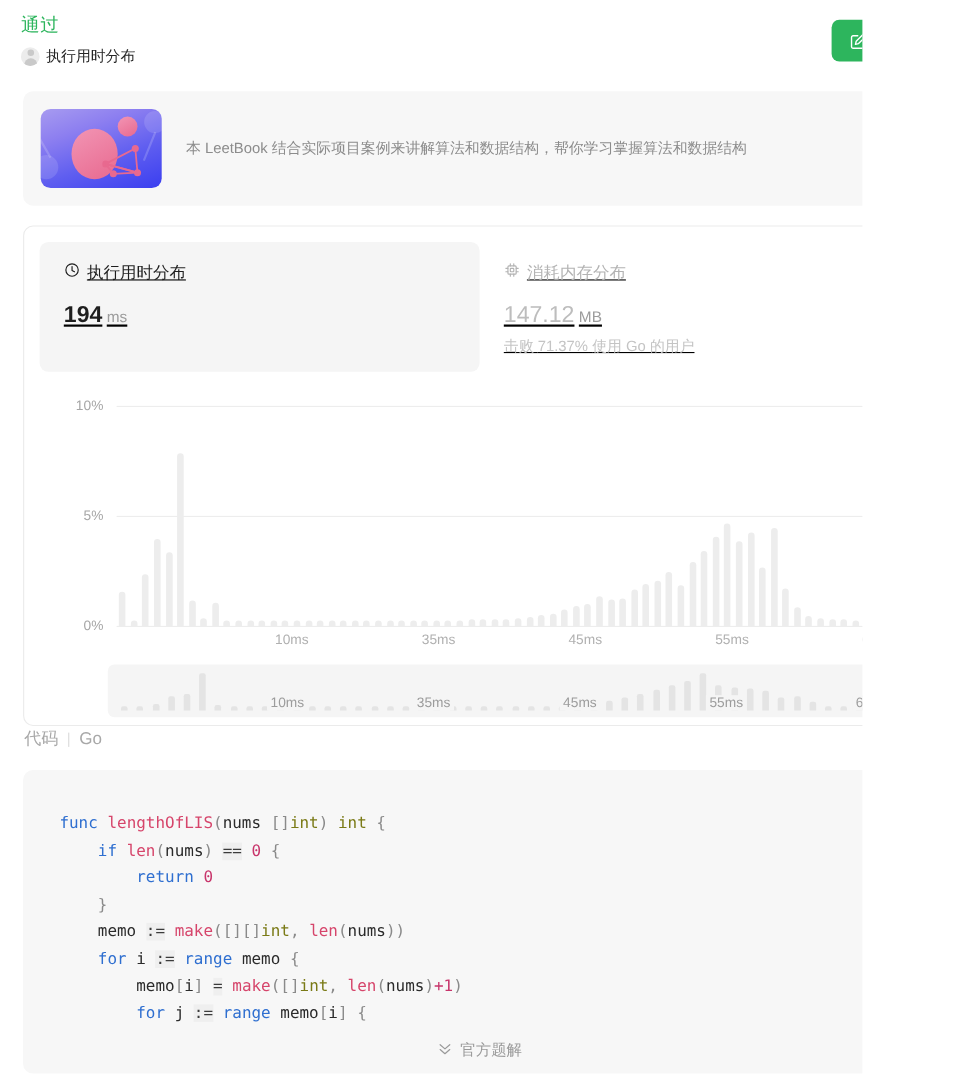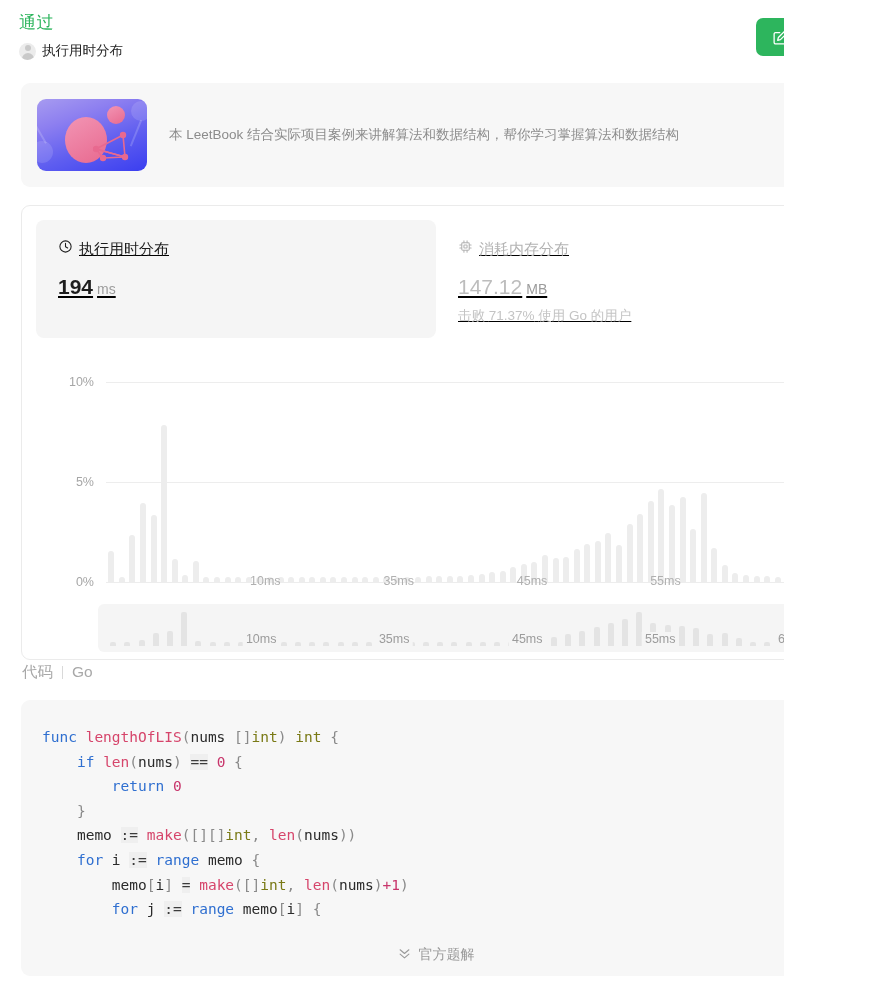--- a/index.html
+++ b/index.html
@@ -236,21 +236,21 @@
 
   
   .chart-wrap {
     position: absolute;
     left: 0; top: 150px;
     width: 829px; height: 303px;
   }
   .chart-plot {
     position: absolute;
     left: 84px; top: 13px;
-    width: 741px; height: 200px; margin-top: 13px;
+    width: 741px; height: 200px;
   }
   .gridline {
     position: absolute;
     left: 0;
     width: 100%;
     height: 1px;
     background: #ededed;
   }
   .ylabel {
     position: absolute;
@@ -389,21 +389,21 @@
   }
   .code-box {
     position: absolute;
     left: 21px; top: 700px;
     width: 829px; height: 276px;
     background: #f7f7f7;
     border-radius: 9px;
     overflow: hidden;
   }
   pre.code {
-    margin: 0;
+    margin: 12px;
     padding: 25px 0 0 21px;
     font-family: "DejaVu Sans Mono", "Liberation Mono", monospace;
     font-size: 14.5px;
     line-height: 24.6px;
     color: #2b2b2b;
     white-space: pre;
   }
   .tok-kw  { color: #2f6fd0; }
   .tok-fn  { color: #d6456b; }
   .tok-typ { color: #7a7a16; }

